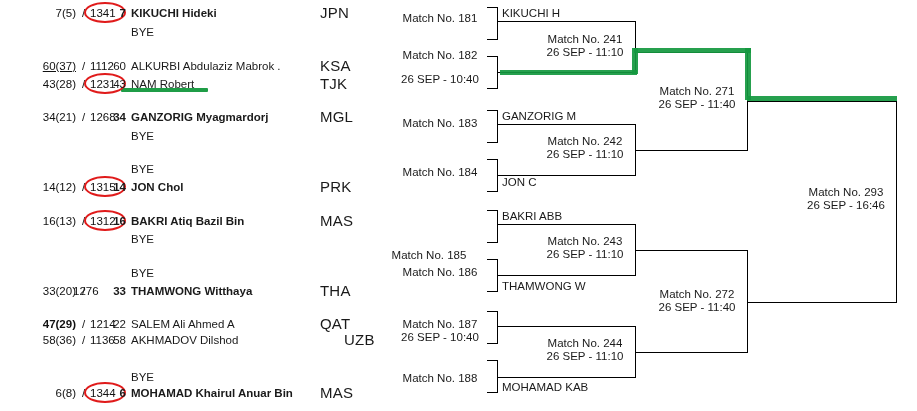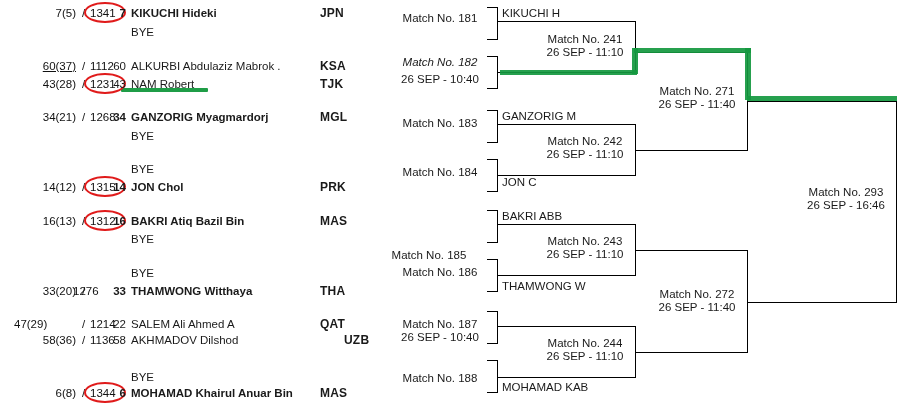--- a/index.html
+++ b/index.html
@@ -9,21 +9,21 @@
     color:#1a1a1a;
     -webkit-font-smoothing:antialiased;
   }
   #bracket-root{position:absolute;left:0;top:0;width:917px;height:411px;}
 
   
   .t{position:absolute;white-space:nowrap;font-size:11.5px;line-height:12px;color:#111;}
   .rank{text-align:right;}
   .seedno{position:absolute;text-align:right;width:18px;font-size:11.5px;line-height:12px;}
   .pname{position:absolute;font-size:11.5px;line-height:12px;white-space:nowrap;}
-  .nat{position:absolute;font-size:12px;line-height:12px;font-weight:bold;letter-spacing:.2px;}
+  .nat{position:absolute;font-size:15px;line-height:12px;font-weight:normal;letter-spacing:.2px;}
   .mlabel{position:absolute;font-size:11.5px;line-height:13px;white-space:nowrap;text-align:center;}
   .wname{position:absolute;font-size:11.5px;line-height:12px;white-space:nowrap;}
 
   
   .ellipse{position:absolute;border:2px solid #e01b1b;border-radius:50%;box-sizing:border-box;}
 
   
   .hl{position:absolute;background:#13983f;opacity:.92;}
   .hl-under{position:absolute;background:#1f9d47;height:4px;border-radius:1px;}
   svg.lines{position:absolute;left:0;top:0;width:917px;height:411px;pointer-events:none;}
@@ -119,21 +119,21 @@
       <div class="pname" style="left:131px;top:215px;font-weight:bold;">BAKRI Atiq Bazil Bin</div>
       <div class="nat" style="left:320px;top:215px;">MAS</div>
       <div class="pname" style="left:131px;top:233px;">BYE</div>
       <div class="pname" style="left:131px;top:267px;">BYE</div>
       <div class="t rank" style="left:14px;width:62px;text-align:right;top:285px;">33(20)</div>
       <div class="t" style="left:82px;top:285px;">/</div>
       <div class="t" style="left:73px;top:285px;">1276</div>
       <div class="seedno" style="left:108px;top:285px;font-weight:bold;">33</div>
       <div class="pname" style="left:131px;top:285px;font-weight:bold;">THAMWONG Witthaya</div>
       <div class="nat" style="left:320px;top:285px;">THA</div>
-      <div class="t rank" style="left:14px;width:62px;text-align:left;top:318px;">47(29)</div>
+      <div class="t rank" style="left:14px;width:62px;text-align:right;top:318px;font-weight:bold;">47(29)</div>
       <div class="t" style="left:82px;top:318px;">/</div>
       <div class="t" style="left:90px;top:318px;">1214</div>
       <div class="seedno" style="left:108px;top:318px;">22</div>
       <div class="pname" style="left:131px;top:318px;">SALEM Ali Ahmed A</div>
       <div class="nat" style="left:320px;top:318px;">QAT</div>
       <div class="t rank" style="left:14px;width:62px;text-align:right;top:334px;">58(36)</div>
       <div class="t" style="left:82px;top:334px;">/</div>
       <div class="t" style="left:90px;top:334px;">1136</div>
       <div class="seedno" style="left:108px;top:334px;">58</div>
       <div class="pname" style="left:131px;top:334px;">AKHMADOV Dilshod</div>
@@ -143,21 +143,21 @@
       <div class="t" style="left:82px;top:387px;">/</div>
       <div class="t" style="left:90px;top:387px;">1344</div>
       <div class="ellipse" style="left:84px;top:382px;width:42px;height:21px;"></div>
       <div class="seedno" style="left:108px;top:387px;font-weight:bold;">6</div>
       <div class="pname" style="left:131px;top:387px;font-weight:bold;">MOHAMAD Khairul Anuar Bin</div>
       <div class="nat" style="left:320px;top:387px;">MAS</div>
     </div>
 
   <div id="r1-matches">
       <div class="mlabel" style="left:392px;width:96px;text-align:center;top:12px;">Match No. 181</div>
-      <div class="mlabel" style="left:392px;width:96px;text-align:center;top:56px;font-style:italic;">Match No. 182</div>
+      <div class="mlabel" style="left:392px;width:96px;text-align:center;top:49px;">Match No. 182</div>
       <div class="mlabel" style="left:392px;width:96px;text-align:center;top:73px;">26 SEP - 10:40</div>
       <div class="mlabel" style="left:392px;width:96px;text-align:center;top:117px;">Match No. 183</div>
       <div class="mlabel" style="left:392px;width:96px;text-align:center;top:166px;">Match No. 184</div>
       <div class="mlabel" style="left:381px;width:96px;text-align:center;top:215px;margin-top:34px;">Match No. 185</div>
       <div class="mlabel" style="left:392px;width:96px;text-align:center;top:266px;">Match No. 186</div>
       <div class="mlabel" style="left:392px;width:96px;text-align:center;top:318px;">Match No. 187</div>
       <div class="mlabel" style="left:392px;width:96px;text-align:center;top:331px;">26 SEP - 10:40</div>
       <div class="mlabel" style="left:392px;width:96px;text-align:center;top:372px;">Match No. 188</div>
     </div>
 

